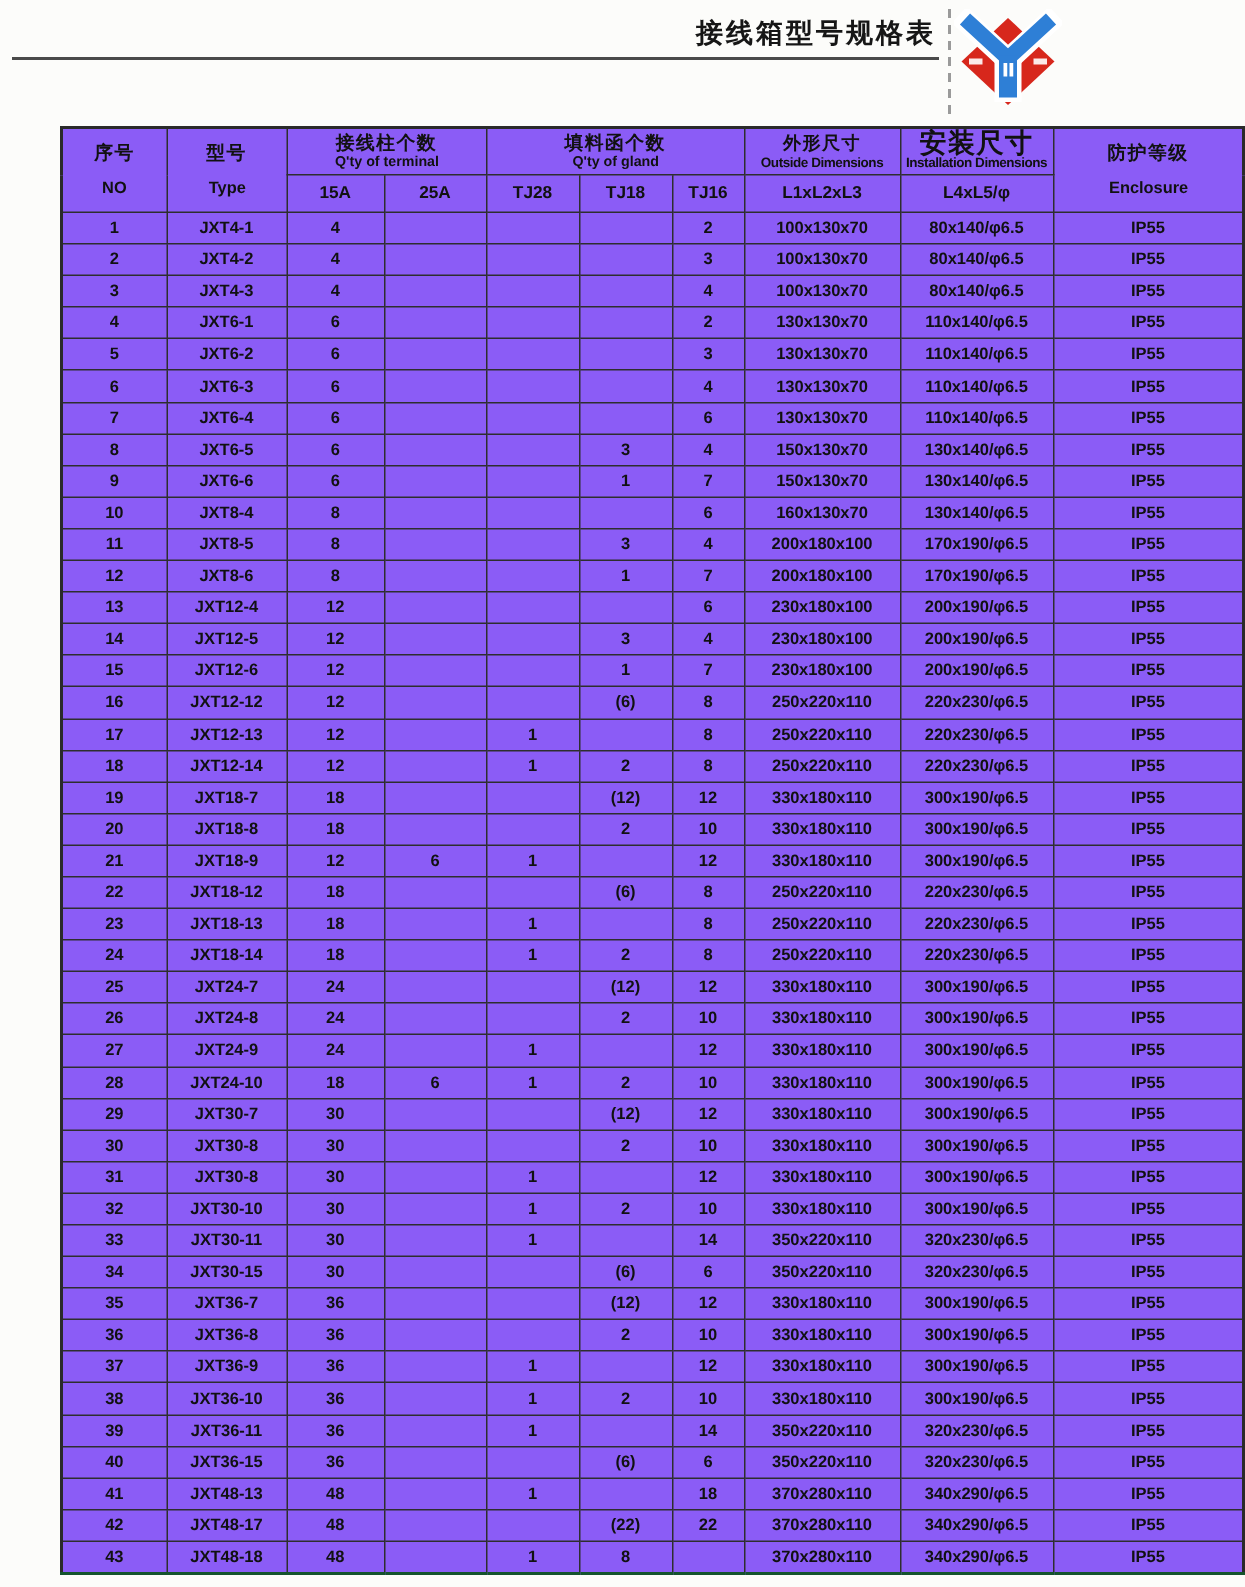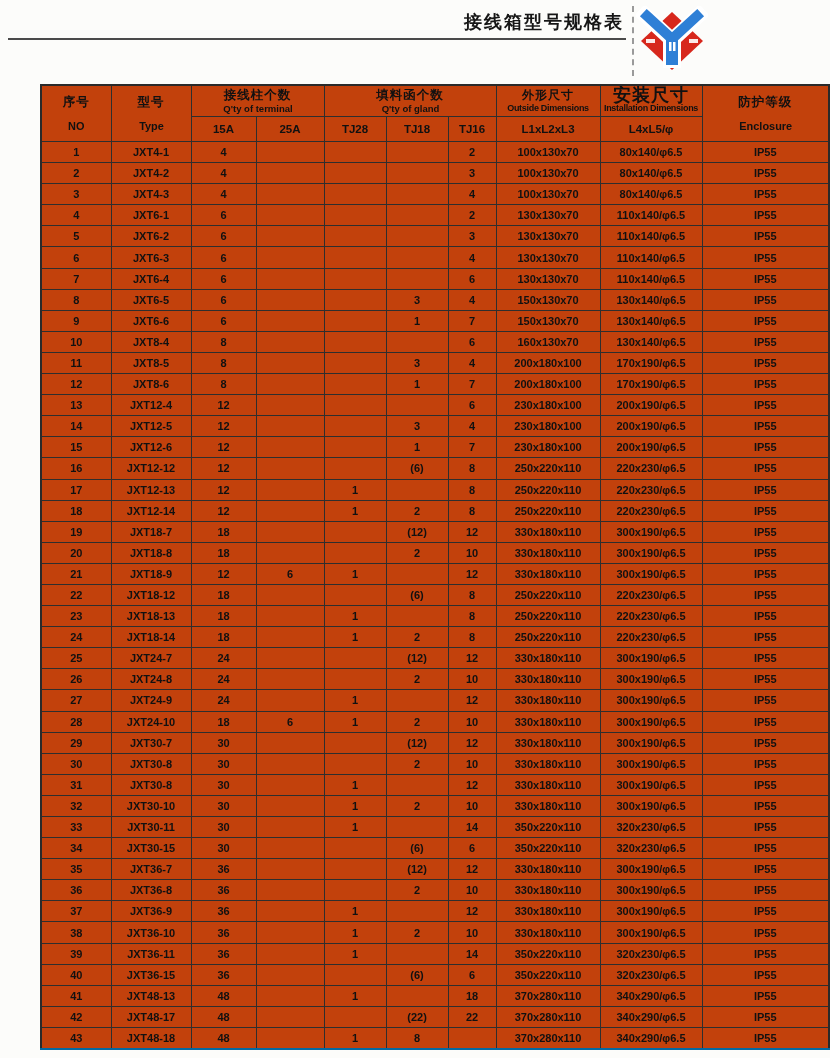--- a/index.html
+++ b/index.html
@@ -31,38 +31,38 @@
   }
   .title-divider{
     position:absolute;top:2px;right:80px;height:70px;width:0;
     border-left:2px dashed #9a9a9a;
   }
   .logo{position:absolute;top:2px;right:6px;width:72px;height:70px;}
   
   table.spec{
     position:absolute;top:84px;left:40px;
     width:788px;border-collapse:collapse;table-layout:fixed;
-    background:#c2410c;
+    background:#8b5cf6;
     border:2px solid #2a2a2a;
   }
   .spec th,.spec td{
     border:1px solid #2e2e2e;
     text-align:center;vertical-align:middle;
     font-weight:bold;color:#111;
     padding:0 1px;overflow:hidden;white-space:nowrap;
   }
   .spec thead .cn{font-size:12.5px;letter-spacing:1px;display:block;line-height:15px;}
   .spec thead .en{font-size:10px;display:block;line-height:12px;transform:scale(0.95);}
   .spec thead .en-sq{font-size:9px;display:block;line-height:11px;letter-spacing:-0.3px;text-align:center;}
   .spec thead th{height:30px;}
   .spec thead tr.sub th{height:24px;font-size:11.5px;}
   .spec thead th.span2 .cn{margin-top:1px;}
   .spec thead th.rowspan .cn{margin-bottom:10px;}
   .spec tbody td{height:20.1px;font-size:11px;line-height:20px;}
-  .spec tbody tr:last-child td{border-bottom:2px solid #0369a1;}
+  .spec tbody tr:last-child td{border-bottom:2px solid #14532d;}
 </style>
 </head>
 <body>
 
 <div class="page">
 
   <div class="titlebar">
     <div class="title-cn">接线箱型号规格表</div>
     <div class="title-rule"></div>
     <div class="title-divider"></div>

